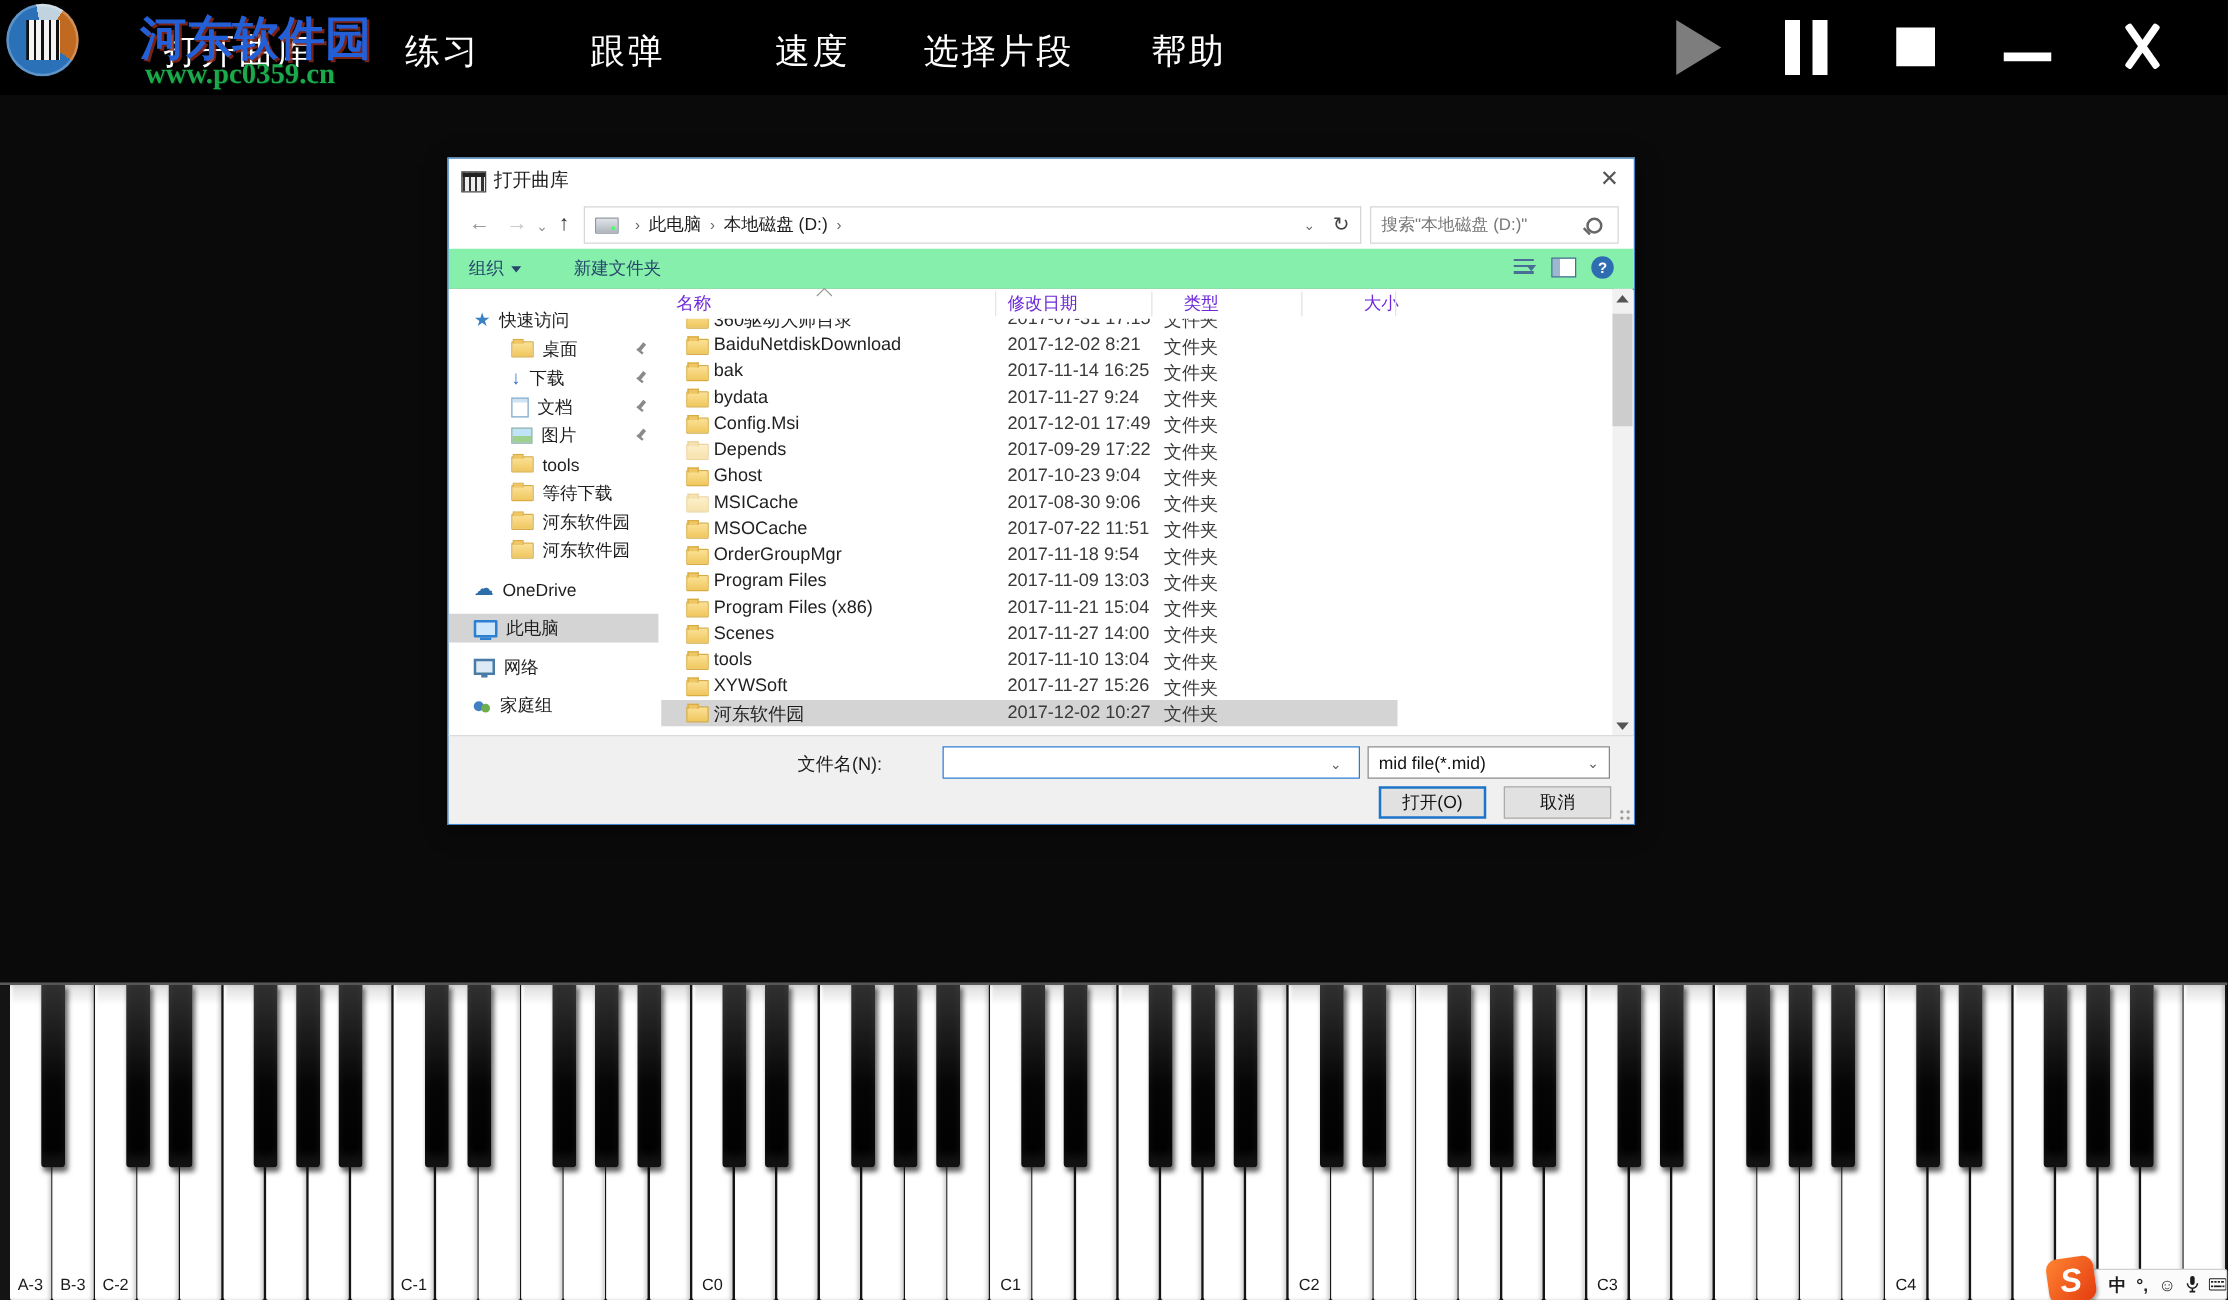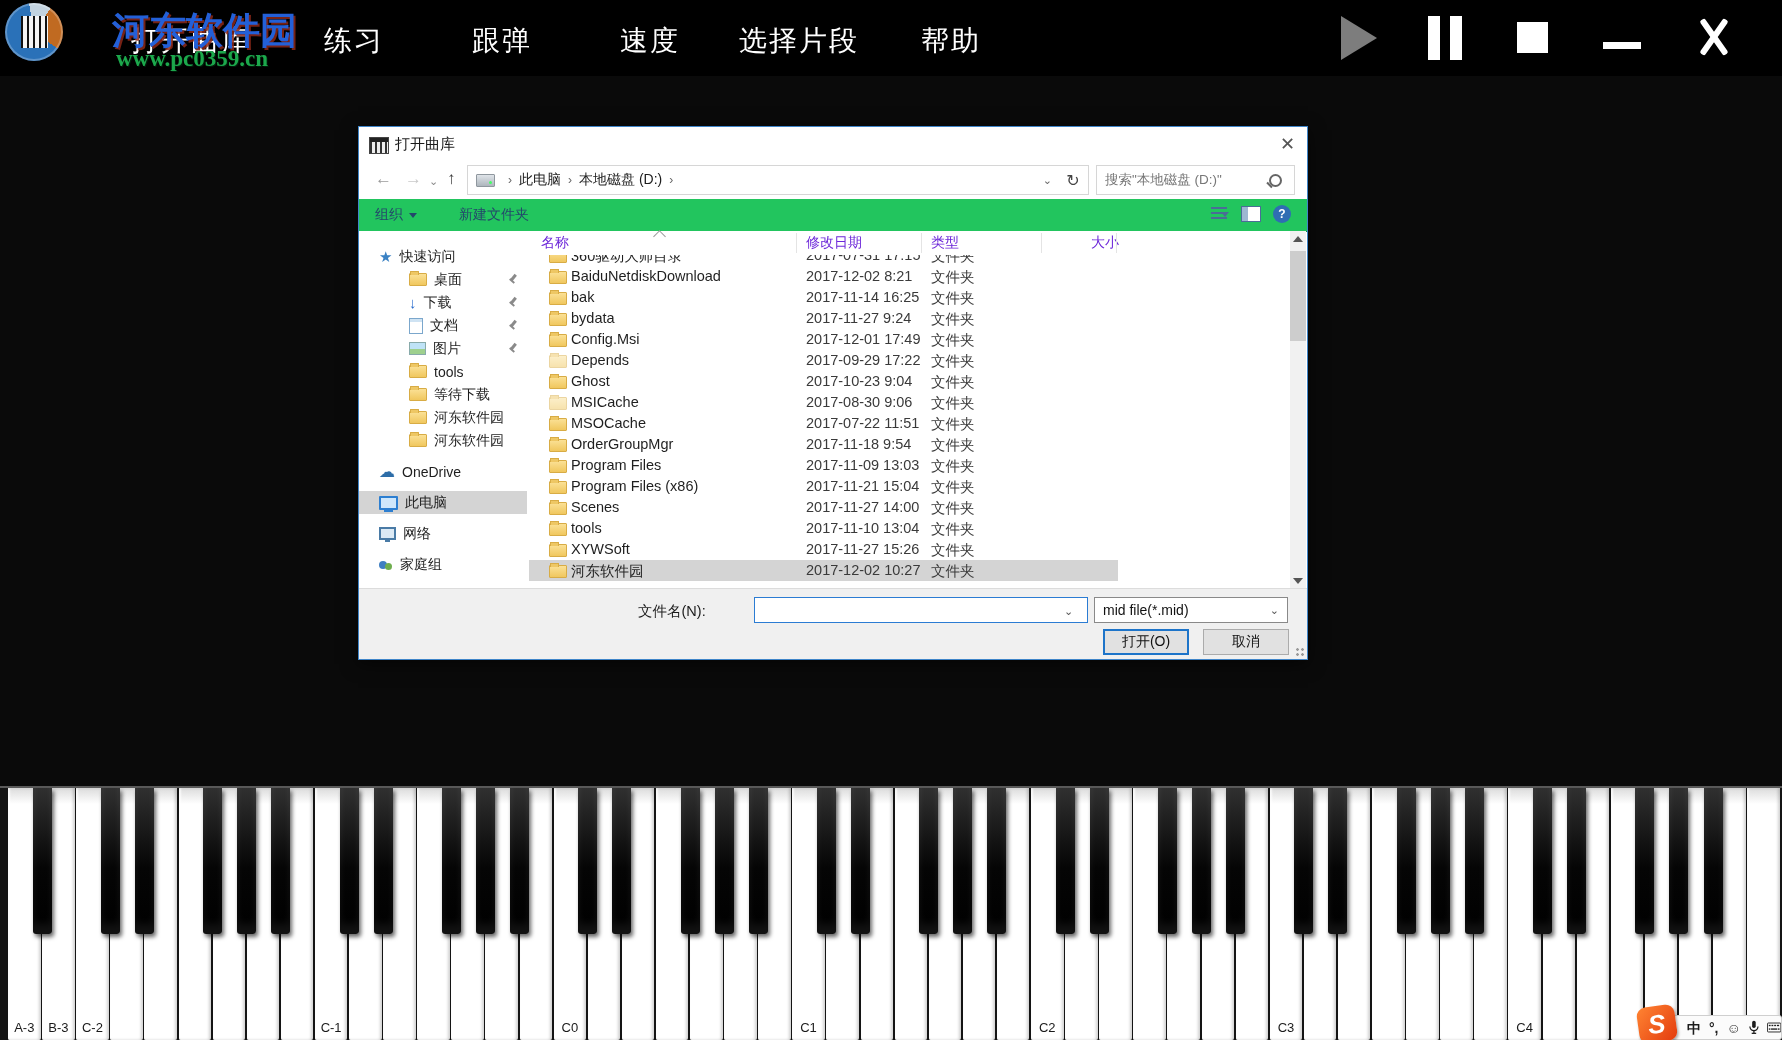--- a/index.html
+++ b/index.html
@@ -58,21 +58,21 @@
   #bc-dd{margin-left:auto;margin-right:8px;font-size:11px;color:#666}
   #refresh-box{left:699px;top:38px;width:30px;height:28px;border:1px solid #d6d6d6;border-left:none;
     display:flex;align-items:center;justify-content:center;font-size:16px;color:#444;background:#fff}
   #search-box{left:737px;top:38px;width:197px;height:28px;border:1px solid #d6d6d6;background:#fff;
     display:flex;align-items:center}
   #search-box .txt{margin-left:8px;font-size:13.5px;color:#777;white-space:nowrap;overflow:hidden;flex:1}
   .mag{width:9px;height:9px;border:2px solid #666;border-radius:50%;position:relative;margin-right:12px;flex:none}
   .mag:after{content:"";position:absolute;left:-5px;top:8px;width:7px;height:2px;background:#666;transform:rotate(45deg)}
 
   
-  #cmdbar{left:0;top:72px;right:0;height:32px;background:#22c55e;border-bottom:1px solid #15803d}
+  #cmdbar{left:0;top:72px;right:0;height:32px;background:#86efac;border-bottom:1px solid #15803d}
   .tb-link{position:absolute;top:7px;font-size:14px;color:#24476b;white-space:nowrap}
   .tb-caret{display:inline-block;width:0;height:0;border-top:5px solid #24476b;
     border-left:4px solid transparent;border-right:4px solid transparent;margin-left:6px;vertical-align:middle}
   #view-icons{position:absolute;right:16px;top:6px;display:flex;gap:12px;align-items:center}
   .vi-lines{width:16px;height:14px;background:repeating-linear-gradient(#4a6d96 0 2px,transparent 2px 5px)}
   .vi-dd{width:0;height:0;border-top:5px solid #4a6d96;border-left:4px solid transparent;border-right:4px solid transparent;margin-left:-6px}
   .vi-pane{width:18px;height:14px;border:1px solid #4a6d96;background:linear-gradient(90deg,#9db7d2 0 6px,#fff 6px)}
   .vi-help{width:18px;height:18px;border-radius:50%;background:#2f6db3;color:#fff;font-size:12px;font-weight:bold;
     display:flex;align-items:center;justify-content:center}
 
@@ -290,21 +290,21 @@
         <span class="ni ni-home"></span>
         <span>家庭组</span>
       </div>
     </div>
 
   <div class="abs" id="file-area">
     <div id="hdr">
       <span class="sort-caret"></span>
     <span class="hdr-cell" style="left: 14px;">名称</span>
         <span class="hdr-cell" style="left: 279px;">修改日期</span>
-        <span class="hdr-cell" style="left: 404px;">类型</span>
+        <span class="hdr-cell" style="left: 420px;">类型</span>
         <span class="hdr-cell" style="left: 524px; margin-left: 40px;">大小</span>
         <span class="hdr-sep" style="left: 269px;"></span>
         <span class="hdr-sep" style="left: 394px;"></span>
         <span class="hdr-sep" style="left: 514px;"></span>
         <span class="hdr-sep" style="left: 589px;"></span>
       </div>
     <div id="rows">
         <div class="row partial">
           <div class="rowinner">
             <span class="f-icon"></span>

